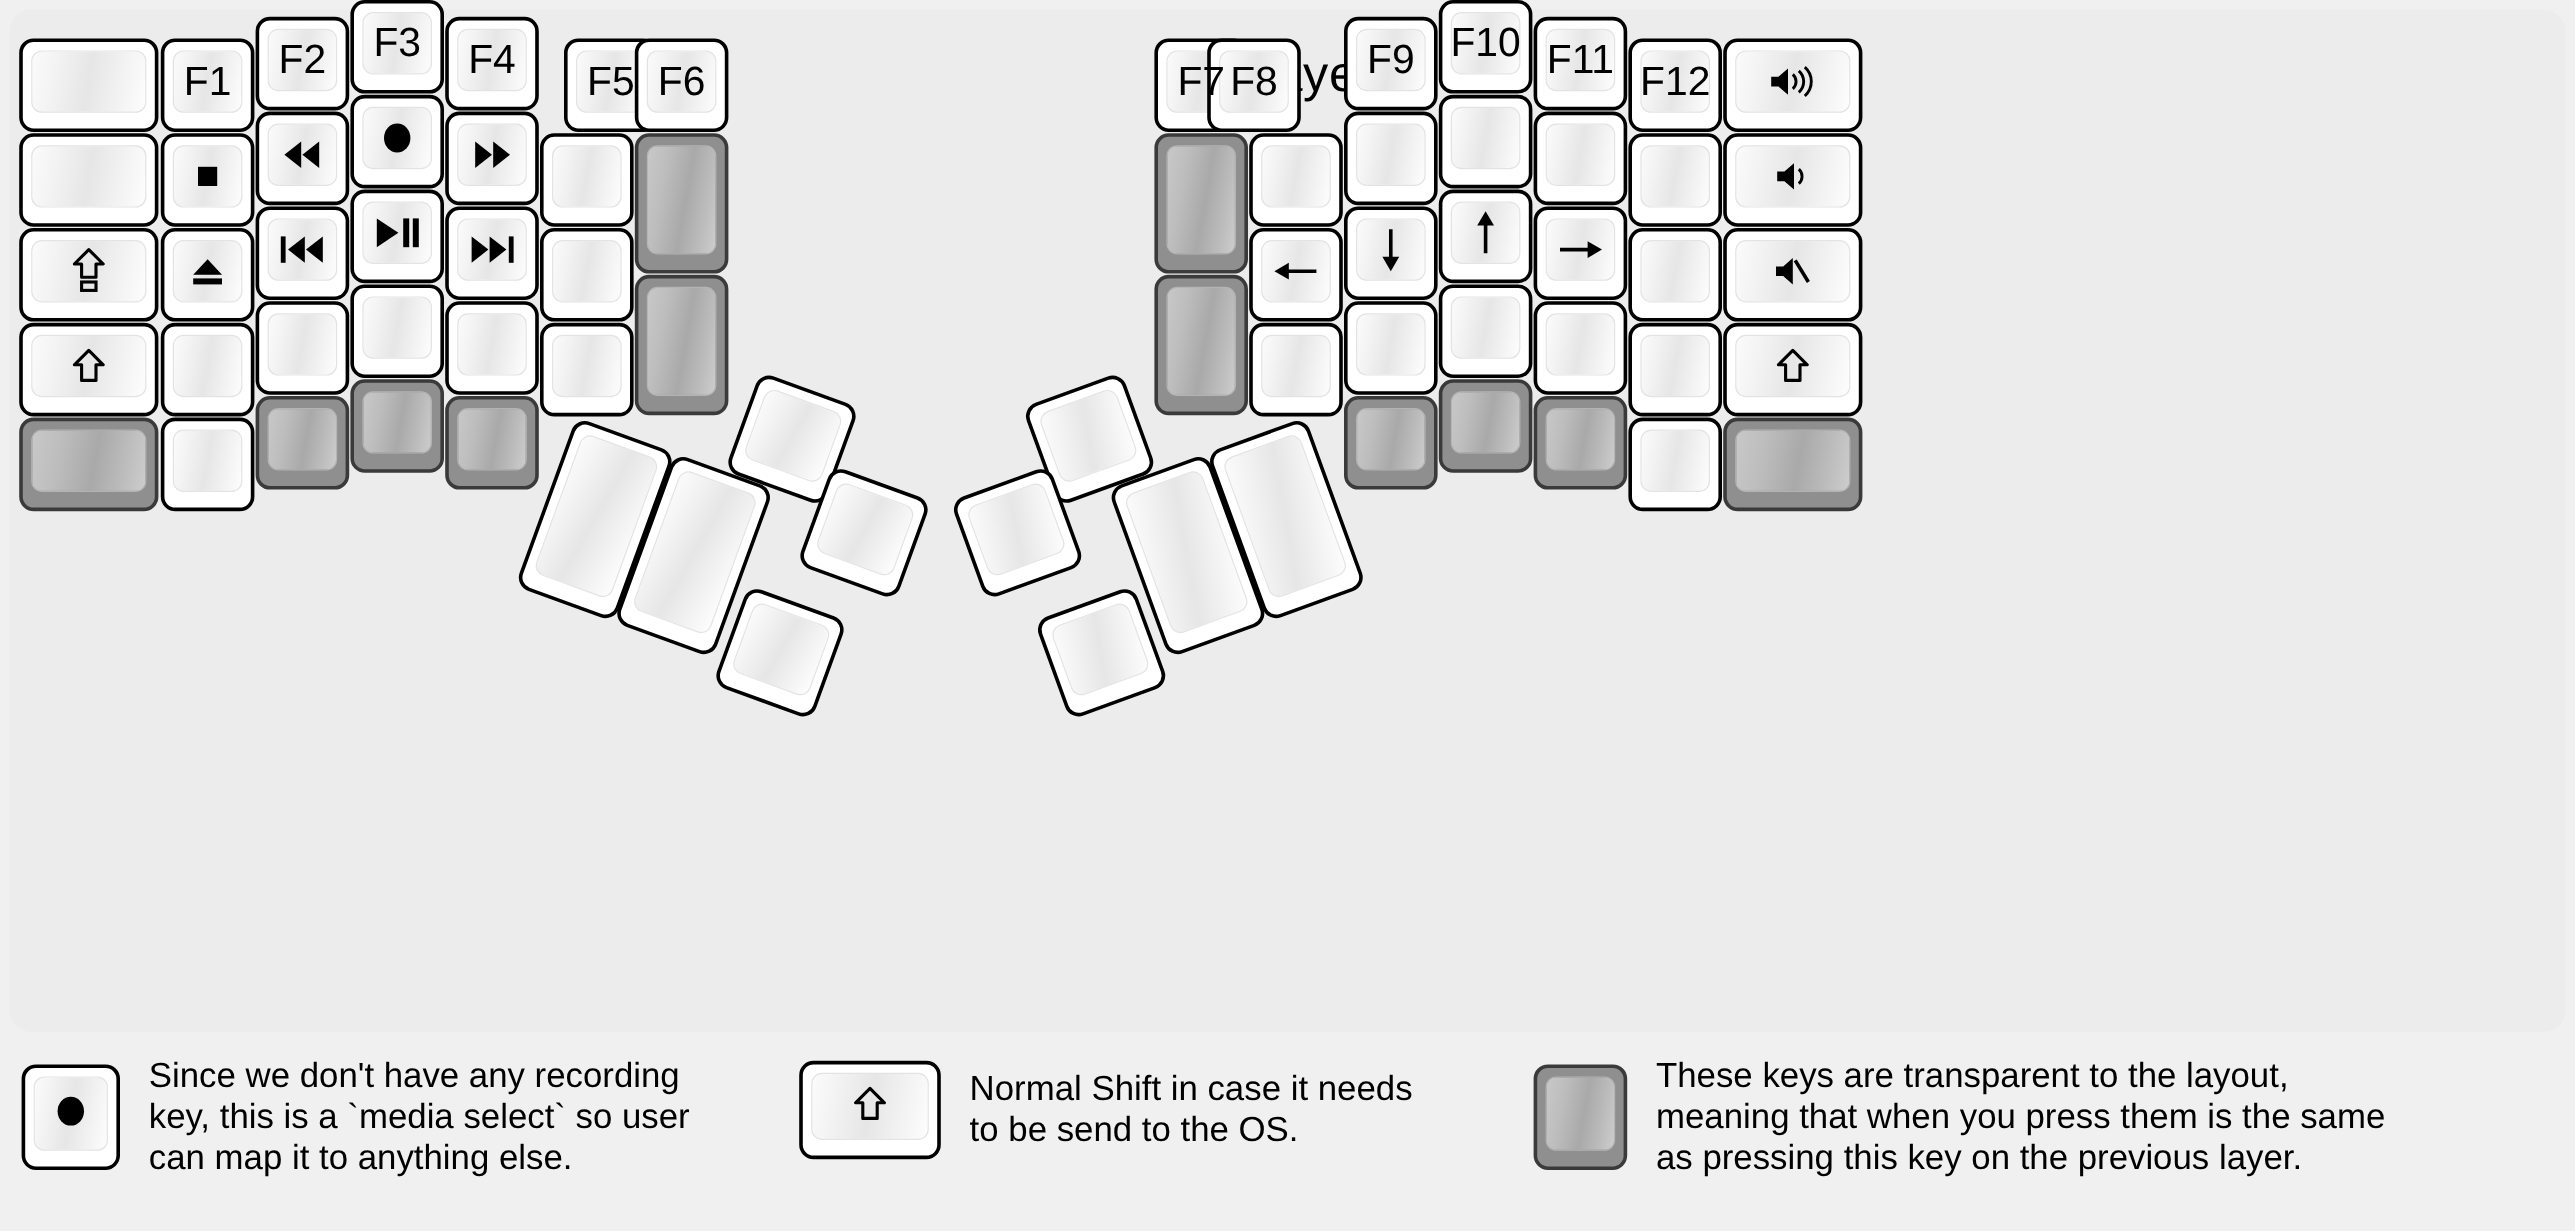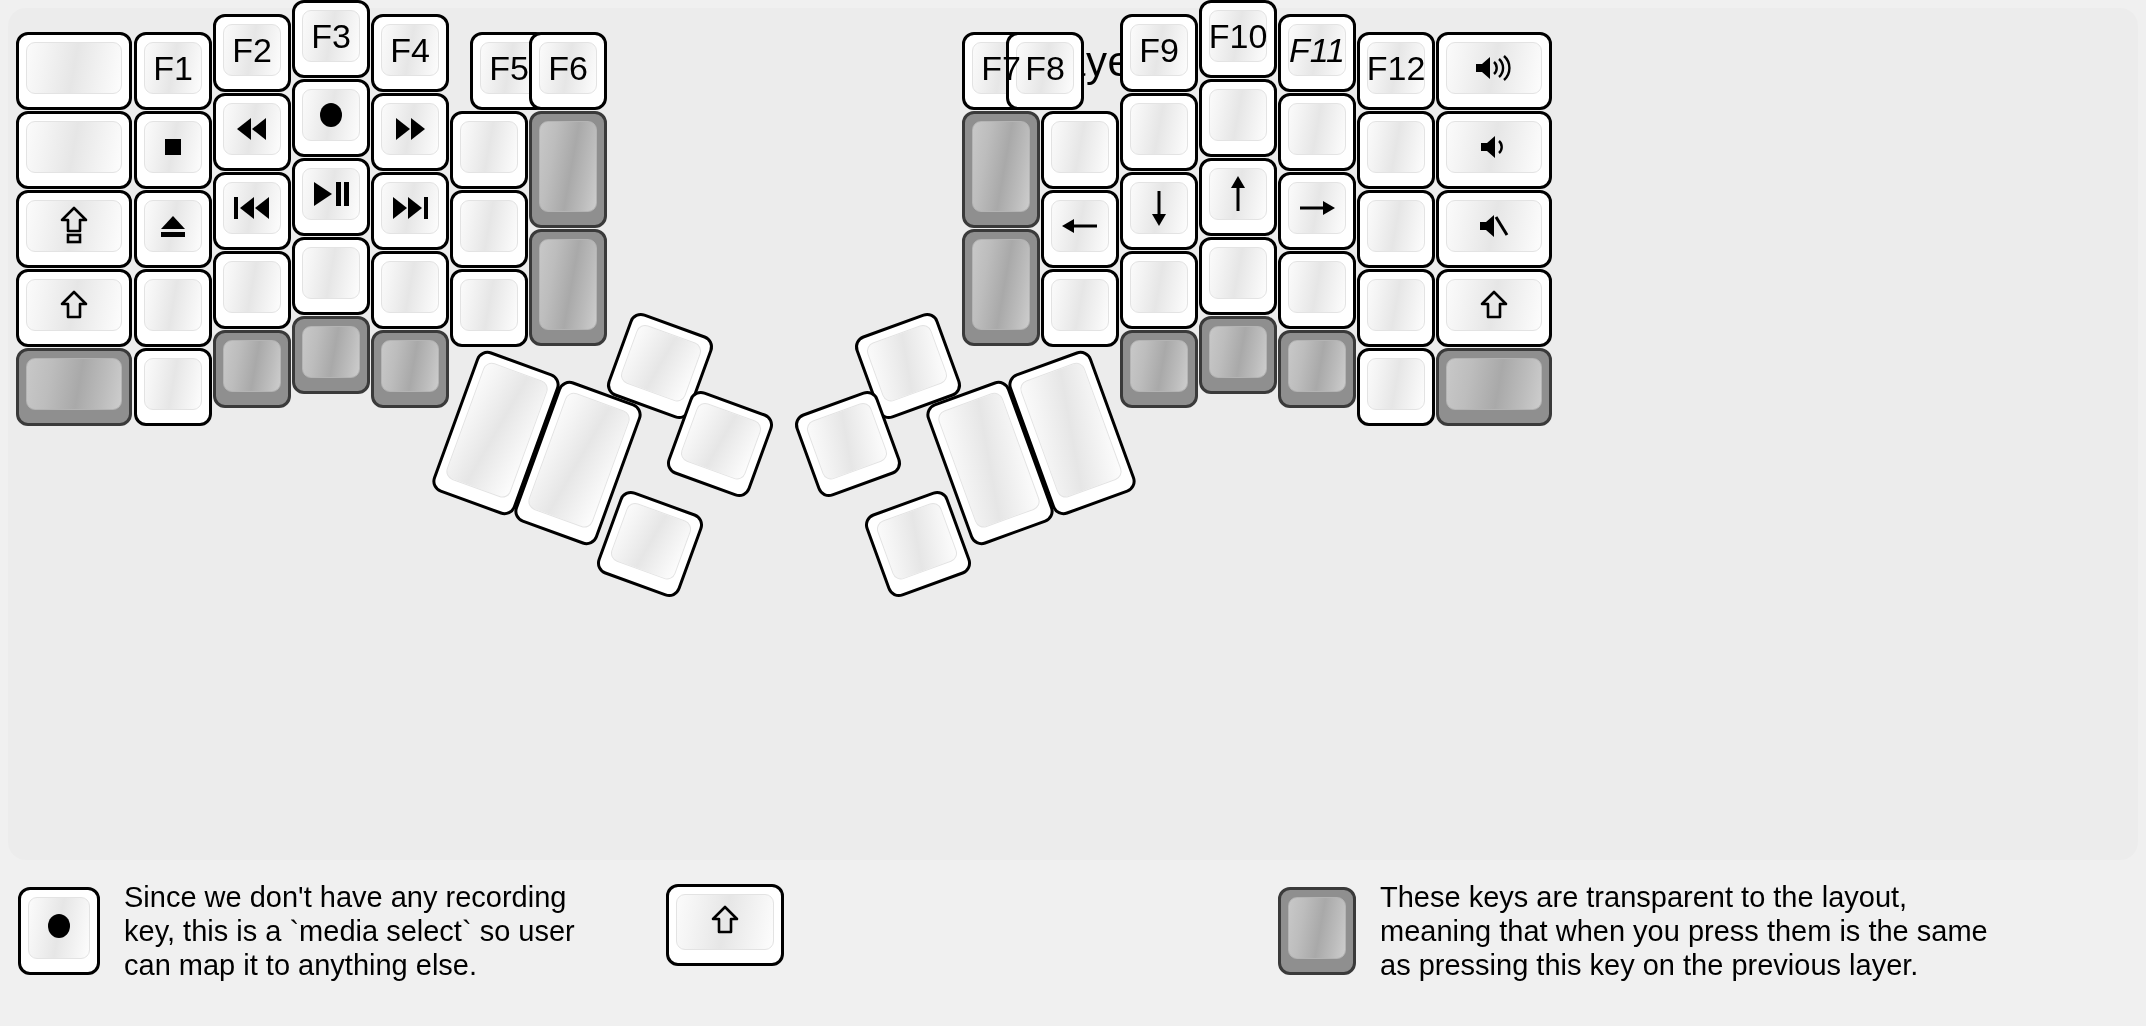--- a/index.html
+++ b/index.html
@@ -456,21 +456,21 @@
             <div class="legend"></div>
           </div>
         </div>
         <div class="key gray" style="left: 1199px; top: 316px; width: 78px; height: 78px;">
           <div class="cap">
             <div class="legend"></div>
           </div>
         </div>
       </div>
       <div>
-        <div class="key" style="left: 1278px; top: 14px; width: 78px; height: 78px; font-style: italic;">
+        <div class="key" style="left: 1278px; top: 14px; width: 78px; height: 78px;">
           <div class="cap">
             <div class="legend fkey">F11</div>
           </div>
         </div>
         <div class="key" style="left: 1278px; top: 93px; width: 78px; height: 78px;">
           <div class="cap">
             <div class="legend"></div>
           </div>
         </div>
         <div class="key" style="left: 1278px; top: 172px; width: 78px; height: 78px;">
@@ -612,20 +612,22 @@
 can map it to anything else.</div>
       </div>
       <div class="legend-item" style="left: 666px; top: 22px;">
         <div class="legend-key" style="width: 118px; height: 82px;">
           <div class="cap">
             <span><svg width="28" height="32" viewBox="0 0 28 32">
                 <path d="M14 3 L26 15 L20 15 L20 28 L8 28 L8 15 L2 15 Z" fill="none" stroke="#000" stroke-width="2.6" stroke-linejoin="round"></path>
               </svg></span>
           </div>
         </div>
+        <div class="legend-text">Normal Shift in case it needs
+to be send to the OS.</div>
       </div>
       <div class="legend-item" style="left: 1278px; top: 18px;">
         <div class="legend-key gray" style="width: 78px; height: 88px;">
           <div class="cap"></div>
         </div>
         <div class="legend-text">These keys are transparent to the layout,
 meaning that when you press them is the same
 as pressing this key on the previous layer.</div>
       </div>
     </div>

